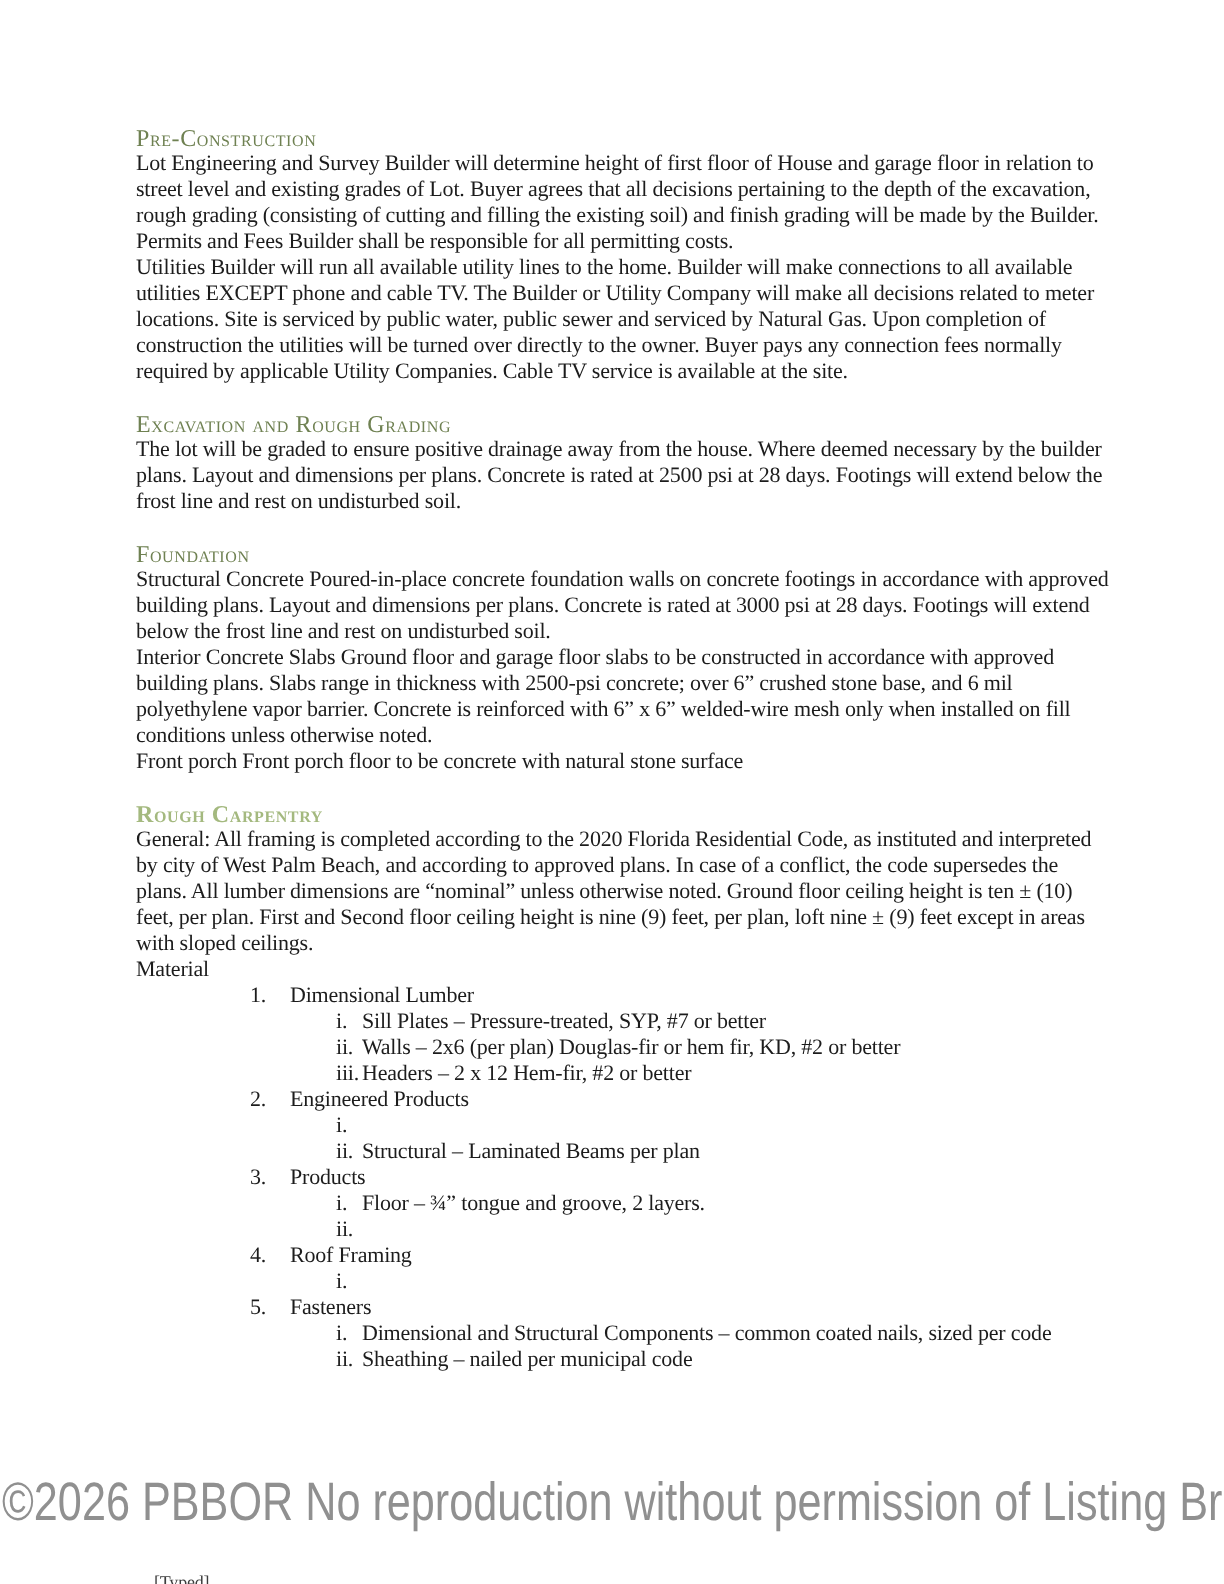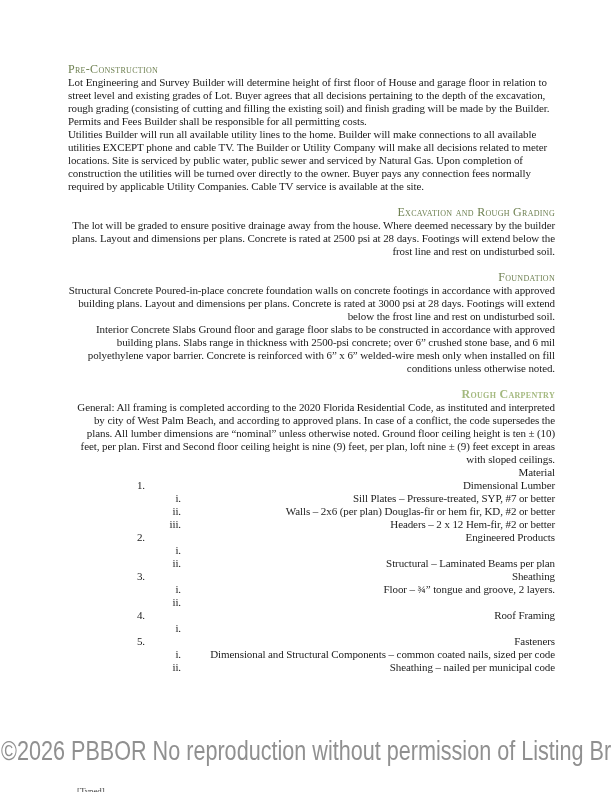--- a/index.html
+++ b/index.html
@@ -14,21 +14,21 @@
     line-height: 13px;
     color: #1c1c1c;
     letter-spacing: -0.1px;
   }
   .content {
     position: absolute;
     left: 68px;
     top: 63px;
     width: 487px;
   }
-  .section + .section { margin-top: 13px; text-align: right; }
+  .section + .section { margin-top: 13px; }
   .section-heading {
     margin: 0;
     font-size: 12px;
     line-height: 13px;
     font-weight: normal;
     font-variant: small-caps;
     letter-spacing: 0.3px;
     color: var(--heading-dark, #6f8152);
   }
   .section-heading.light { color: var(--heading-light, #a4b97f); font-weight: bold; }
@@ -78,20 +78,21 @@
 
     <div class="section">
       <h2 class="section-heading">Excavation and Rough Grading</h2>
       <p class="para">The lot will be graded to ensure positive drainage away from the house.  Where deemed necessary by the builder plans.  Layout and dimensions per plans.  Concrete is rated at 2500 psi at 28 days.  Footings will extend below the frost line and rest on undisturbed soil.</p>
     </div>
 
     <div class="section">
       <h2 class="section-heading">Foundation</h2>
       <p class="para">Structural Concrete Poured-in-place concrete foundation walls on concrete footings in accordance with approved building plans.  Layout and dimensions per plans. Concrete is rated at 3000 psi at 28 days. Footings will extend below the frost line and rest on undisturbed soil.</p>
       <p class="para">Interior Concrete Slabs Ground floor and garage floor slabs to be constructed in accordance with approved building plans.  Slabs range in thickness with 2500-psi concrete; over 6” crushed stone base, and 6 mil polyethylene vapor barrier.  Concrete is reinforced with 6” x 6” welded-wire mesh only when installed on fill conditions unless otherwise noted.</p>
+      <p class="para">Front porch Front porch floor to be concrete with natural stone surface</p>
     </div>
 
     <div class="section">
       <h2 class="section-heading light">Rough Carpentry</h2>
       <p class="para">General: All framing is completed according to the 2020 Florida Residential Code, as instituted and interpreted by city of West Palm Beach, and according to approved plans.  In case of a conflict, the code supersedes the plans. All lumber dimensions are “nominal” unless otherwise noted. Ground floor ceiling height is ten ± (10) feet, per plan.  First and Second floor ceiling height is nine (9) feet, per plan, loft nine ± (9) feet except in areas with sloped ceilings.</p>
       <p class="para">Material</p>
 
       <div class="mat-row">
         <span class="mat-num1">1.</span>
         <span class="mat-text">Dimensional Lumber</span>
@@ -116,21 +117,21 @@
       <div class="mat-row">
         <span class="mat-num2">i.</span>
       </div>
       <div class="mat-row">
         <span class="mat-num2">ii.</span>
         <span class="mat-text">Structural – Laminated Beams per plan</span>
       </div>
 
       <div class="mat-row">
         <span class="mat-num1">3.</span>
-        <span class="mat-text">Sheathing</span>
+        <span class="mat-text">Products</span>
       </div>
       <div class="mat-row">
         <span class="mat-num2">i.</span>
         <span class="mat-text">Floor – ¾” tongue and groove, 2 layers.</span>
       </div>
       <div class="mat-row">
         <span class="mat-num2">ii.</span>
       </div>
 
       <div class="mat-row">

